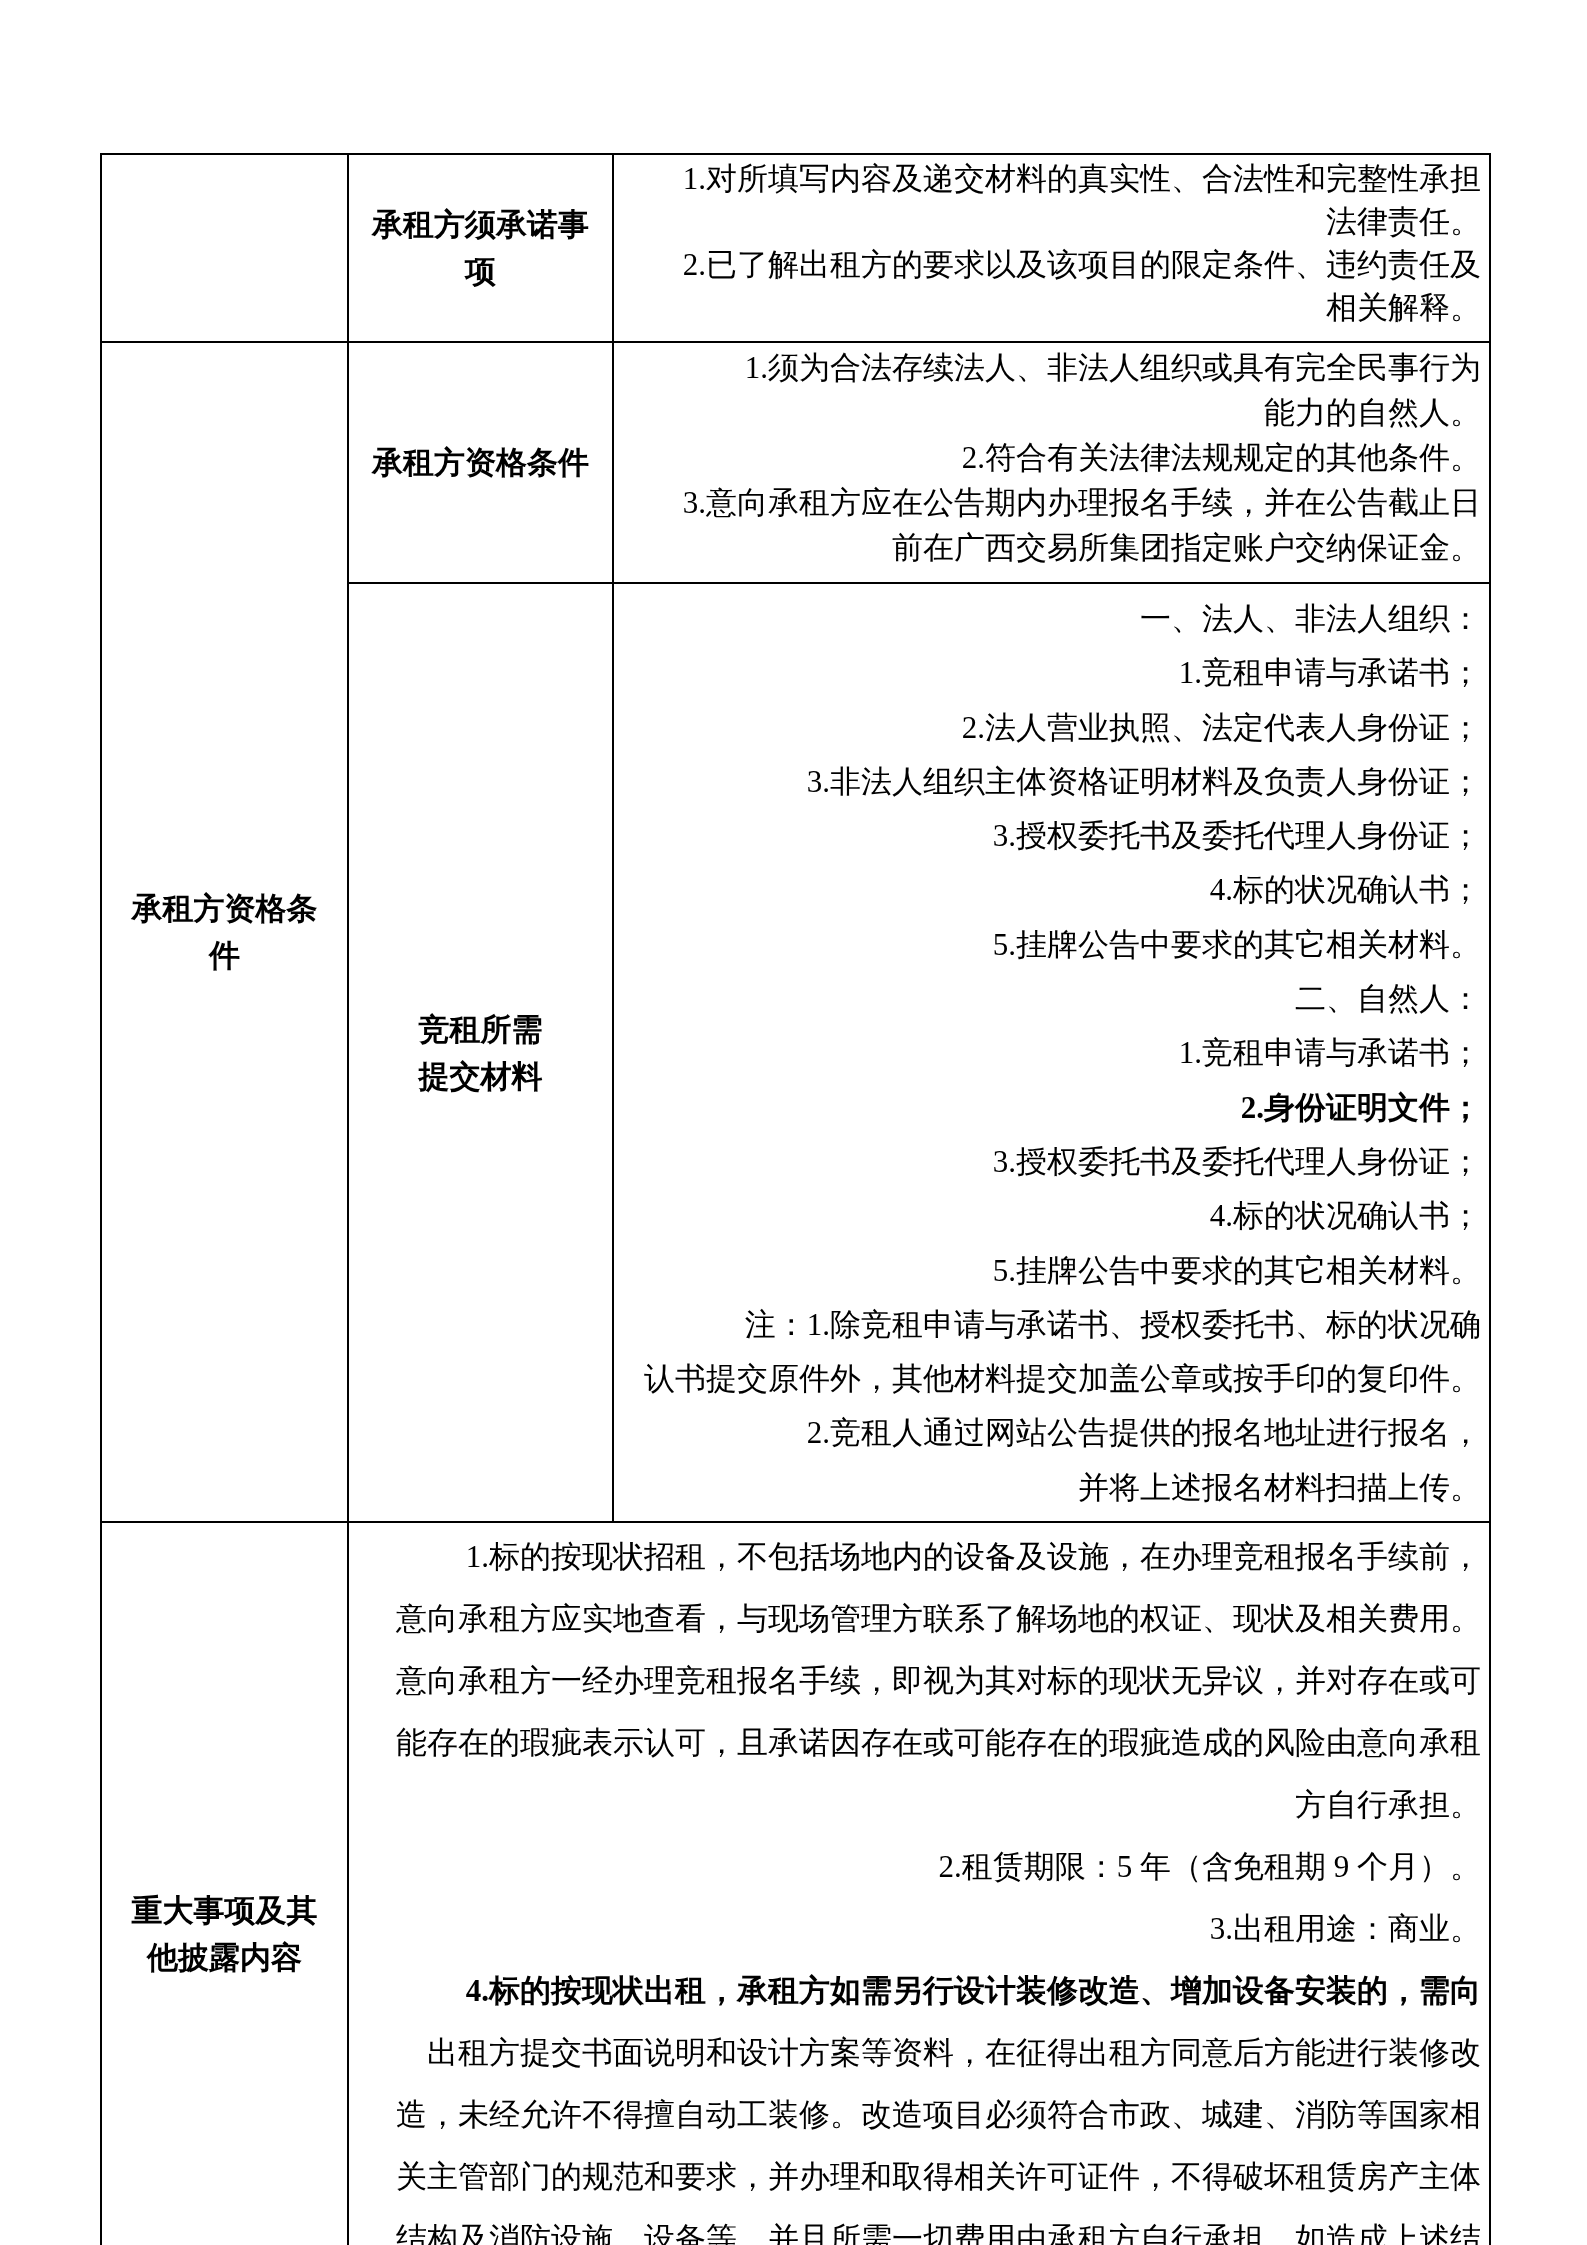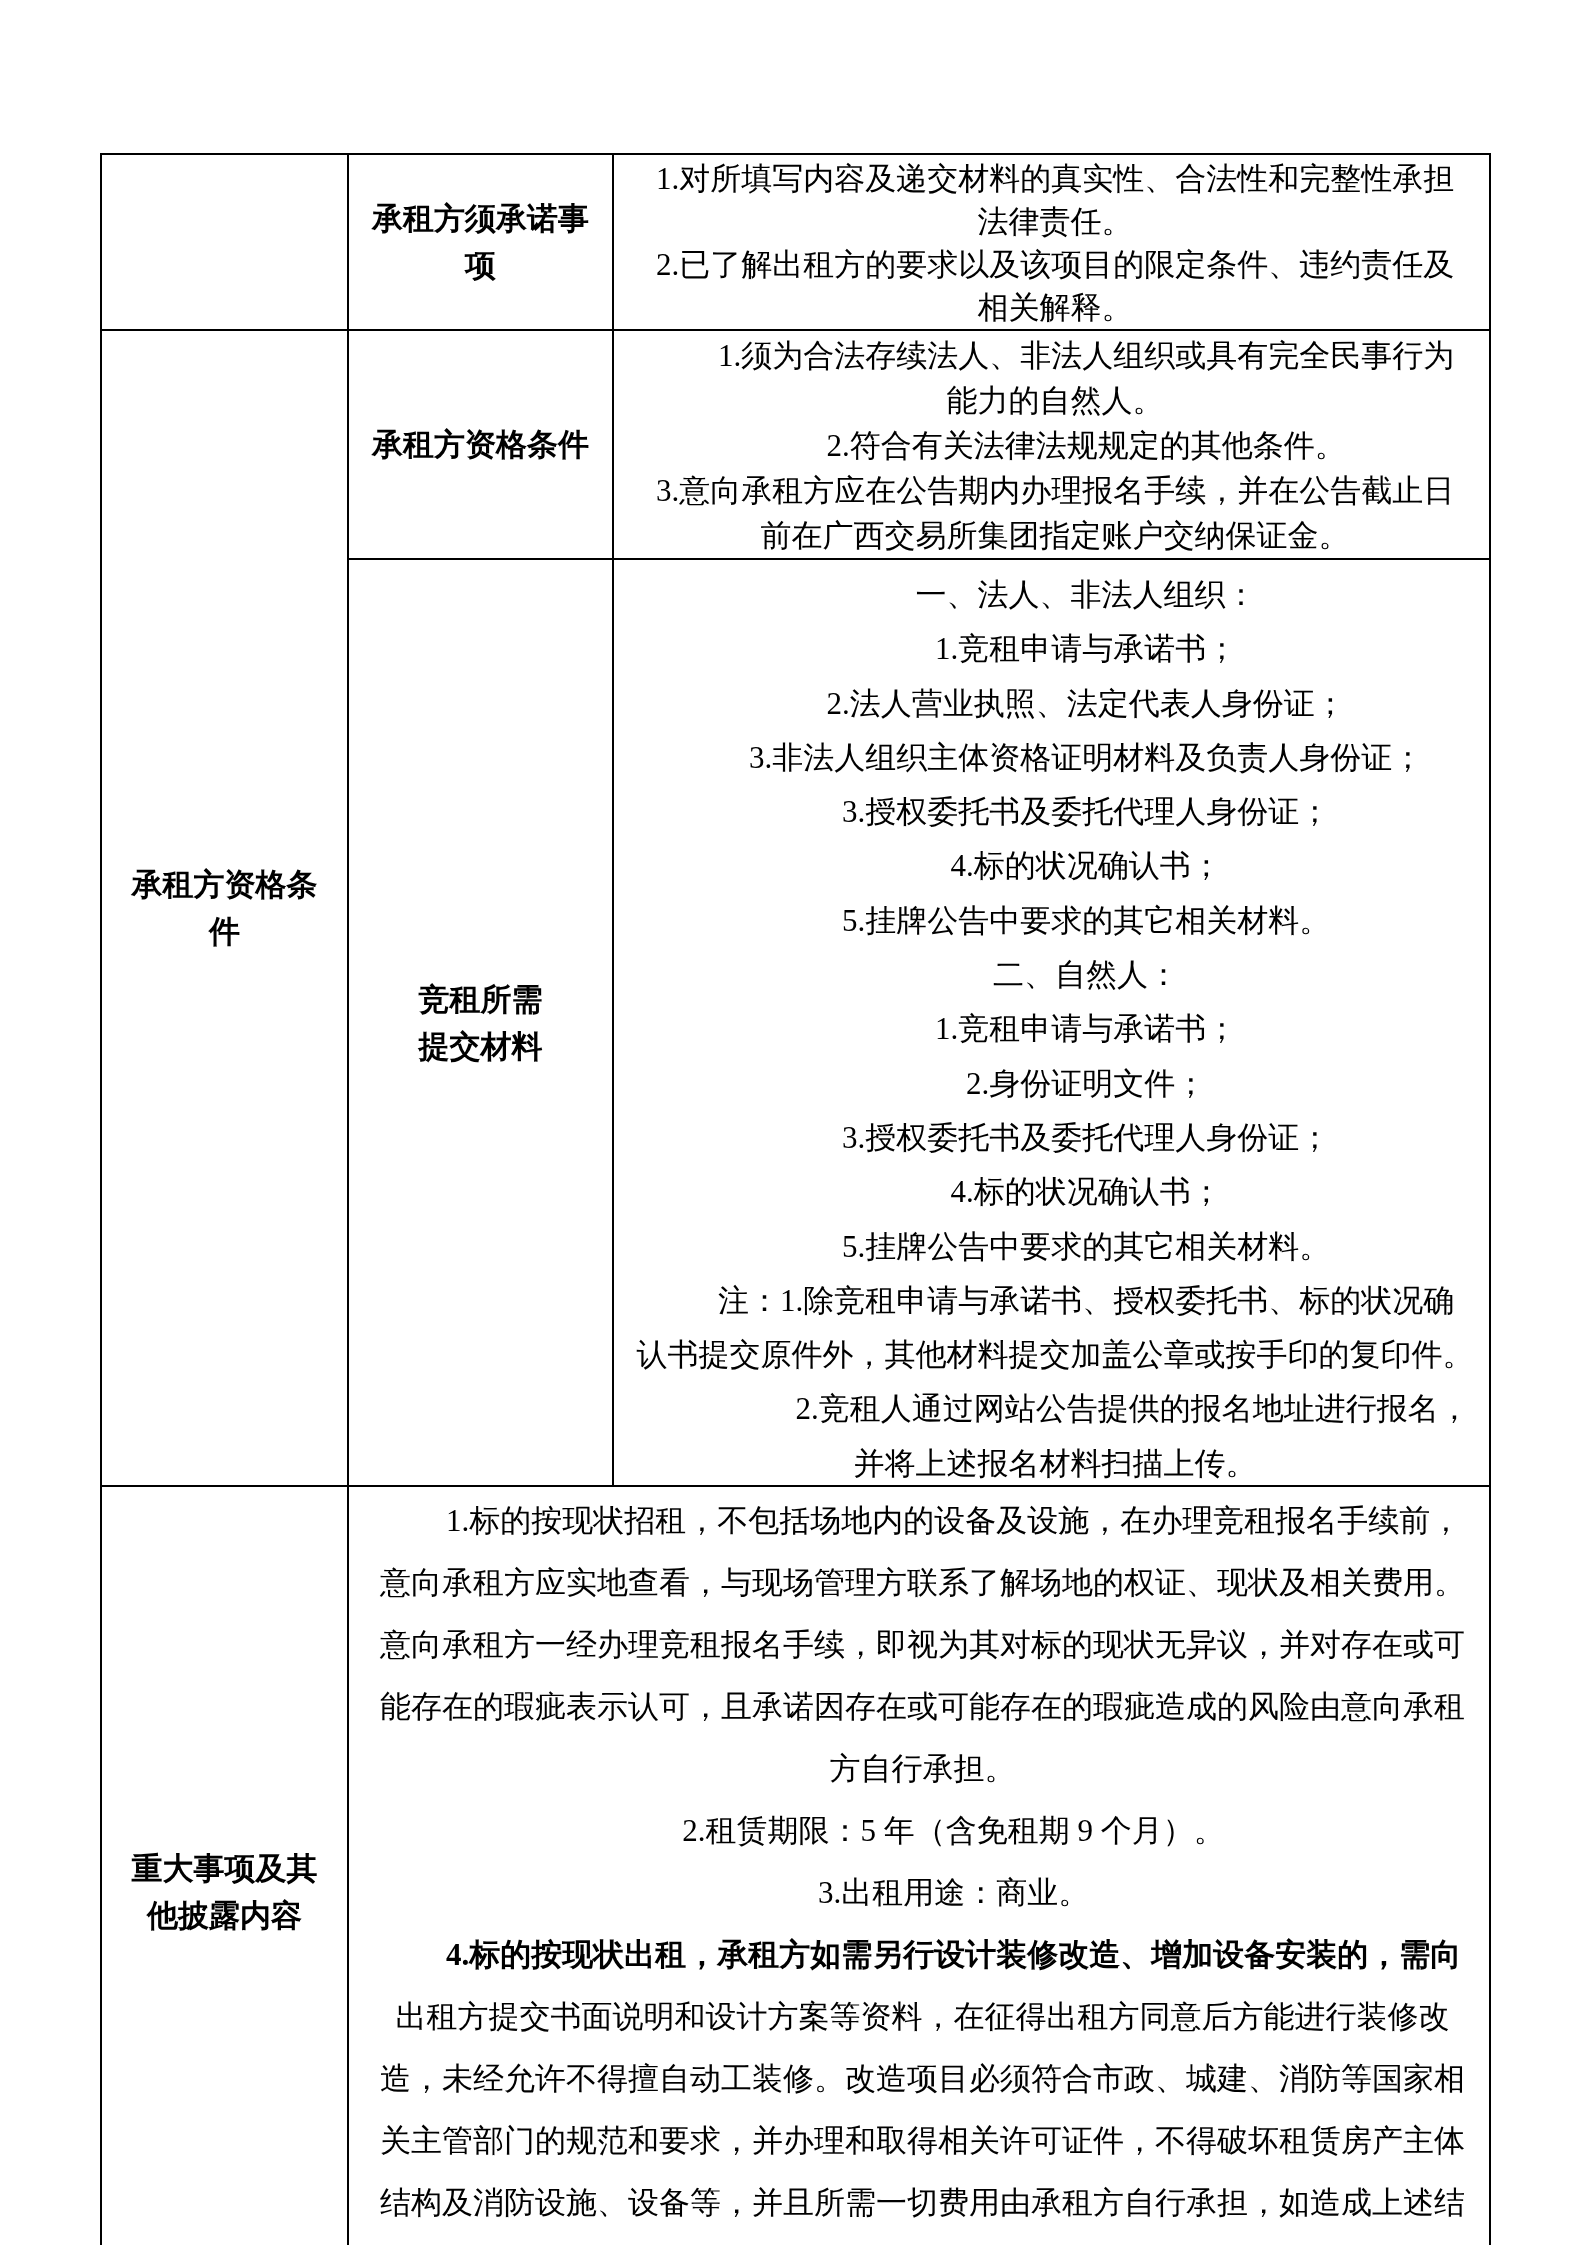--- a/index.html
+++ b/index.html
@@ -22,22 +22,22 @@
   col.c3{width:877px;}
   tr.r1{height:172px;}
   tr.r2{height:229px;}
   tr.r3{height:719px;}
   tr.r4{height:812px;}
   td.hdr{
     text-align:center;vertical-align:middle;
     font-weight:bold;padding:0 6px;font-family:Liberation Serif, serif;
   }
   td.body{
-    vertical-align:top;text-align:center;
-    padding:2px 8px 0 15px;
+    vertical-align:top;text-align:right;
+    padding:2px 8px 12px 15px;
   }
   td.body4{padding-top:3px;}
   .hln{line-height:47px;white-space:nowrap;}
   .ln{white-space:nowrap;}
   tr.r1 .ln{line-height:43px;}
   tr.r2 .ln{line-height:45px;}
   tr.r3 .ln{line-height:42.3px;margin-top:12px;}
   tr.r4 .ln{line-height:62px;}
 </style>
 </head>
@@ -87,21 +87,21 @@
     <td class="body">
           <div class="ln" style="padding-left: 2em;">一、法人、非法人组织：</div>
           <div class="ln" style="padding-left: 2em;">1.竞租申请与承诺书；</div>
           <div class="ln" style="padding-left: 2em;">2.法人营业执照、法定代表人身份证；</div>
           <div class="ln" style="padding-left: 2em;">3.非法人组织主体资格证明材料及负责人身份证；</div>
           <div class="ln" style="padding-left: 2em;">3.授权委托书及委托代理人身份证；</div>
           <div class="ln" style="padding-left: 2em;">4.标的状况确认书；</div>
           <div class="ln" style="padding-left: 2em;">5.挂牌公告中要求的其它相关材料。</div>
           <div class="ln" style="padding-left: 2em;">二、自然人：</div>
           <div class="ln" style="padding-left: 2em;">1.竞租申请与承诺书；</div>
-          <div class="ln" style="padding-left: 2em;">2.身份证明文件；</div>
+          <div class="ln" style="padding-left: 2em; font-weight: bold;">2.身份证明文件；</div>
           <div class="ln" style="padding-left: 2em;">3.授权委托书及委托代理人身份证；</div>
           <div class="ln" style="padding-left: 2em;">4.标的状况确认书；</div>
           <div class="ln" style="padding-left: 2em;">5.挂牌公告中要求的其它相关材料。</div>
           <div class="ln" style="padding-left: 2em;">注：1.除竞租申请与承诺书、授权委托书、标的状况确</div>
           <div class="ln">认书提交原件外，其他材料提交加盖公章或按手印的复印件。</div>
           <div class="ln" style="padding-left: 5em;">2.竞租人通过网站公告提供的报名地址进行报名，</div>
           <div class="ln">并将上述报名材料扫描上传。</div>
         </td>
   </tr>
   <tr class="r4">

